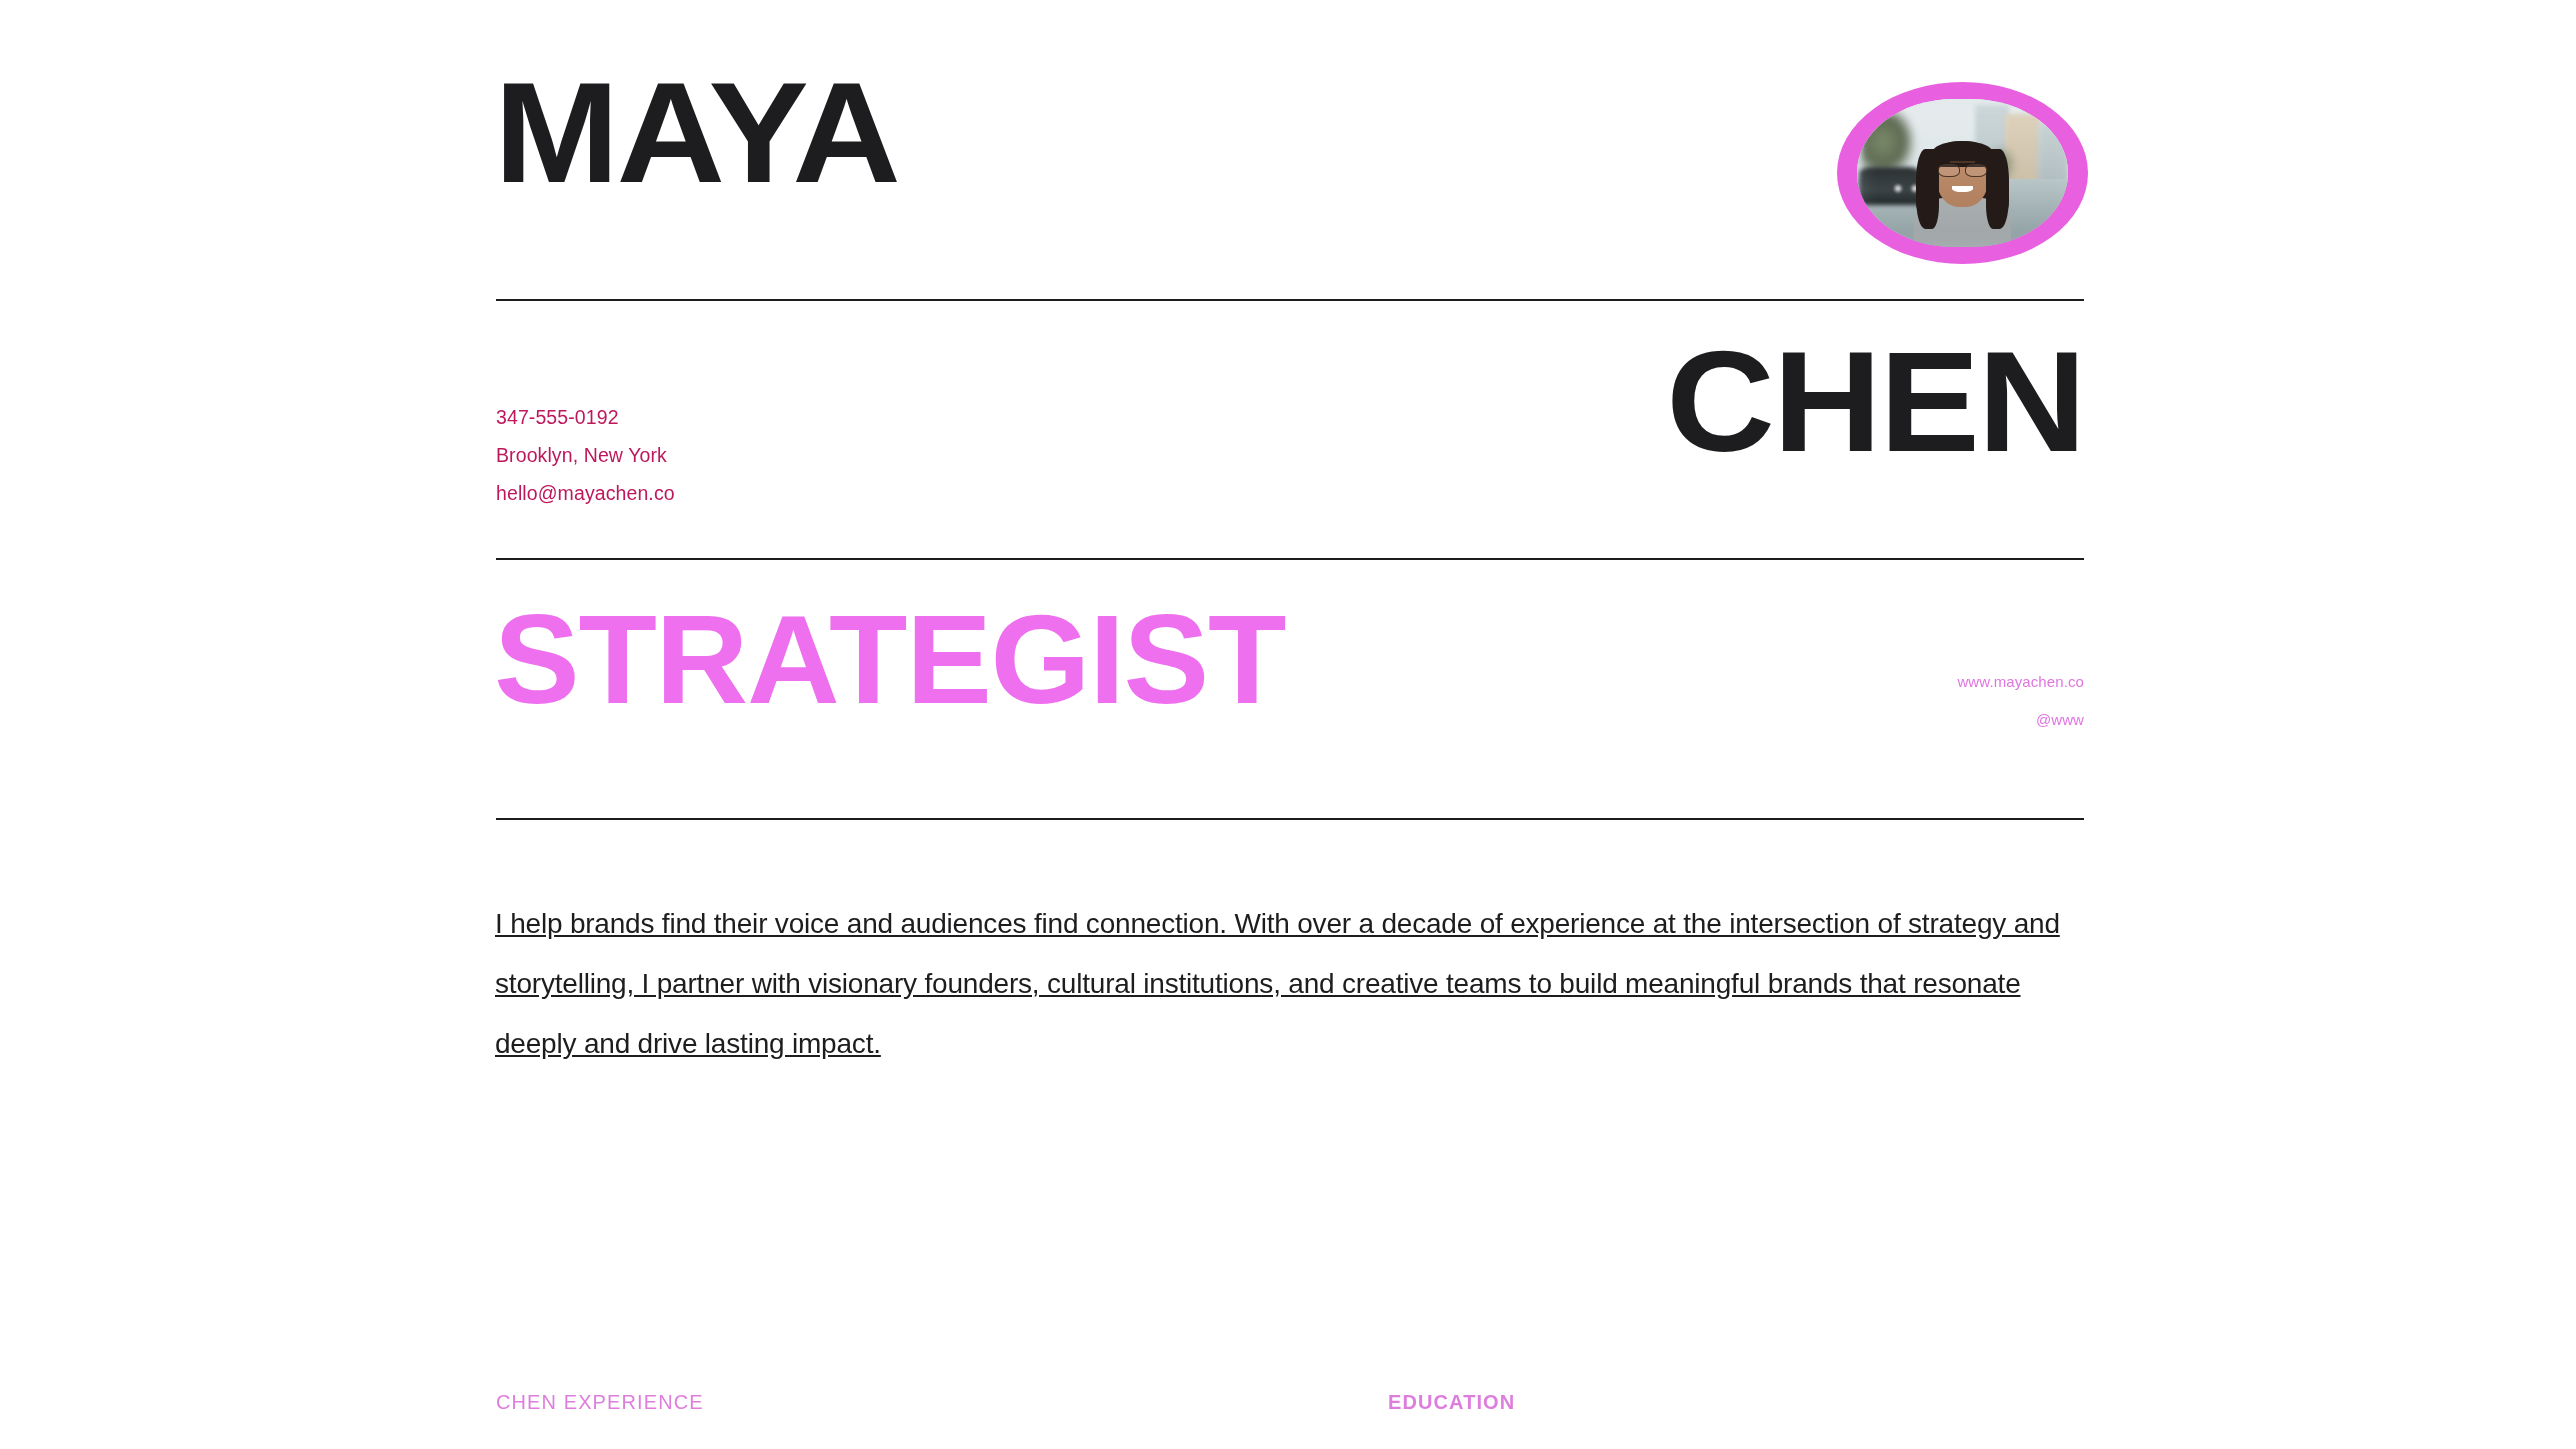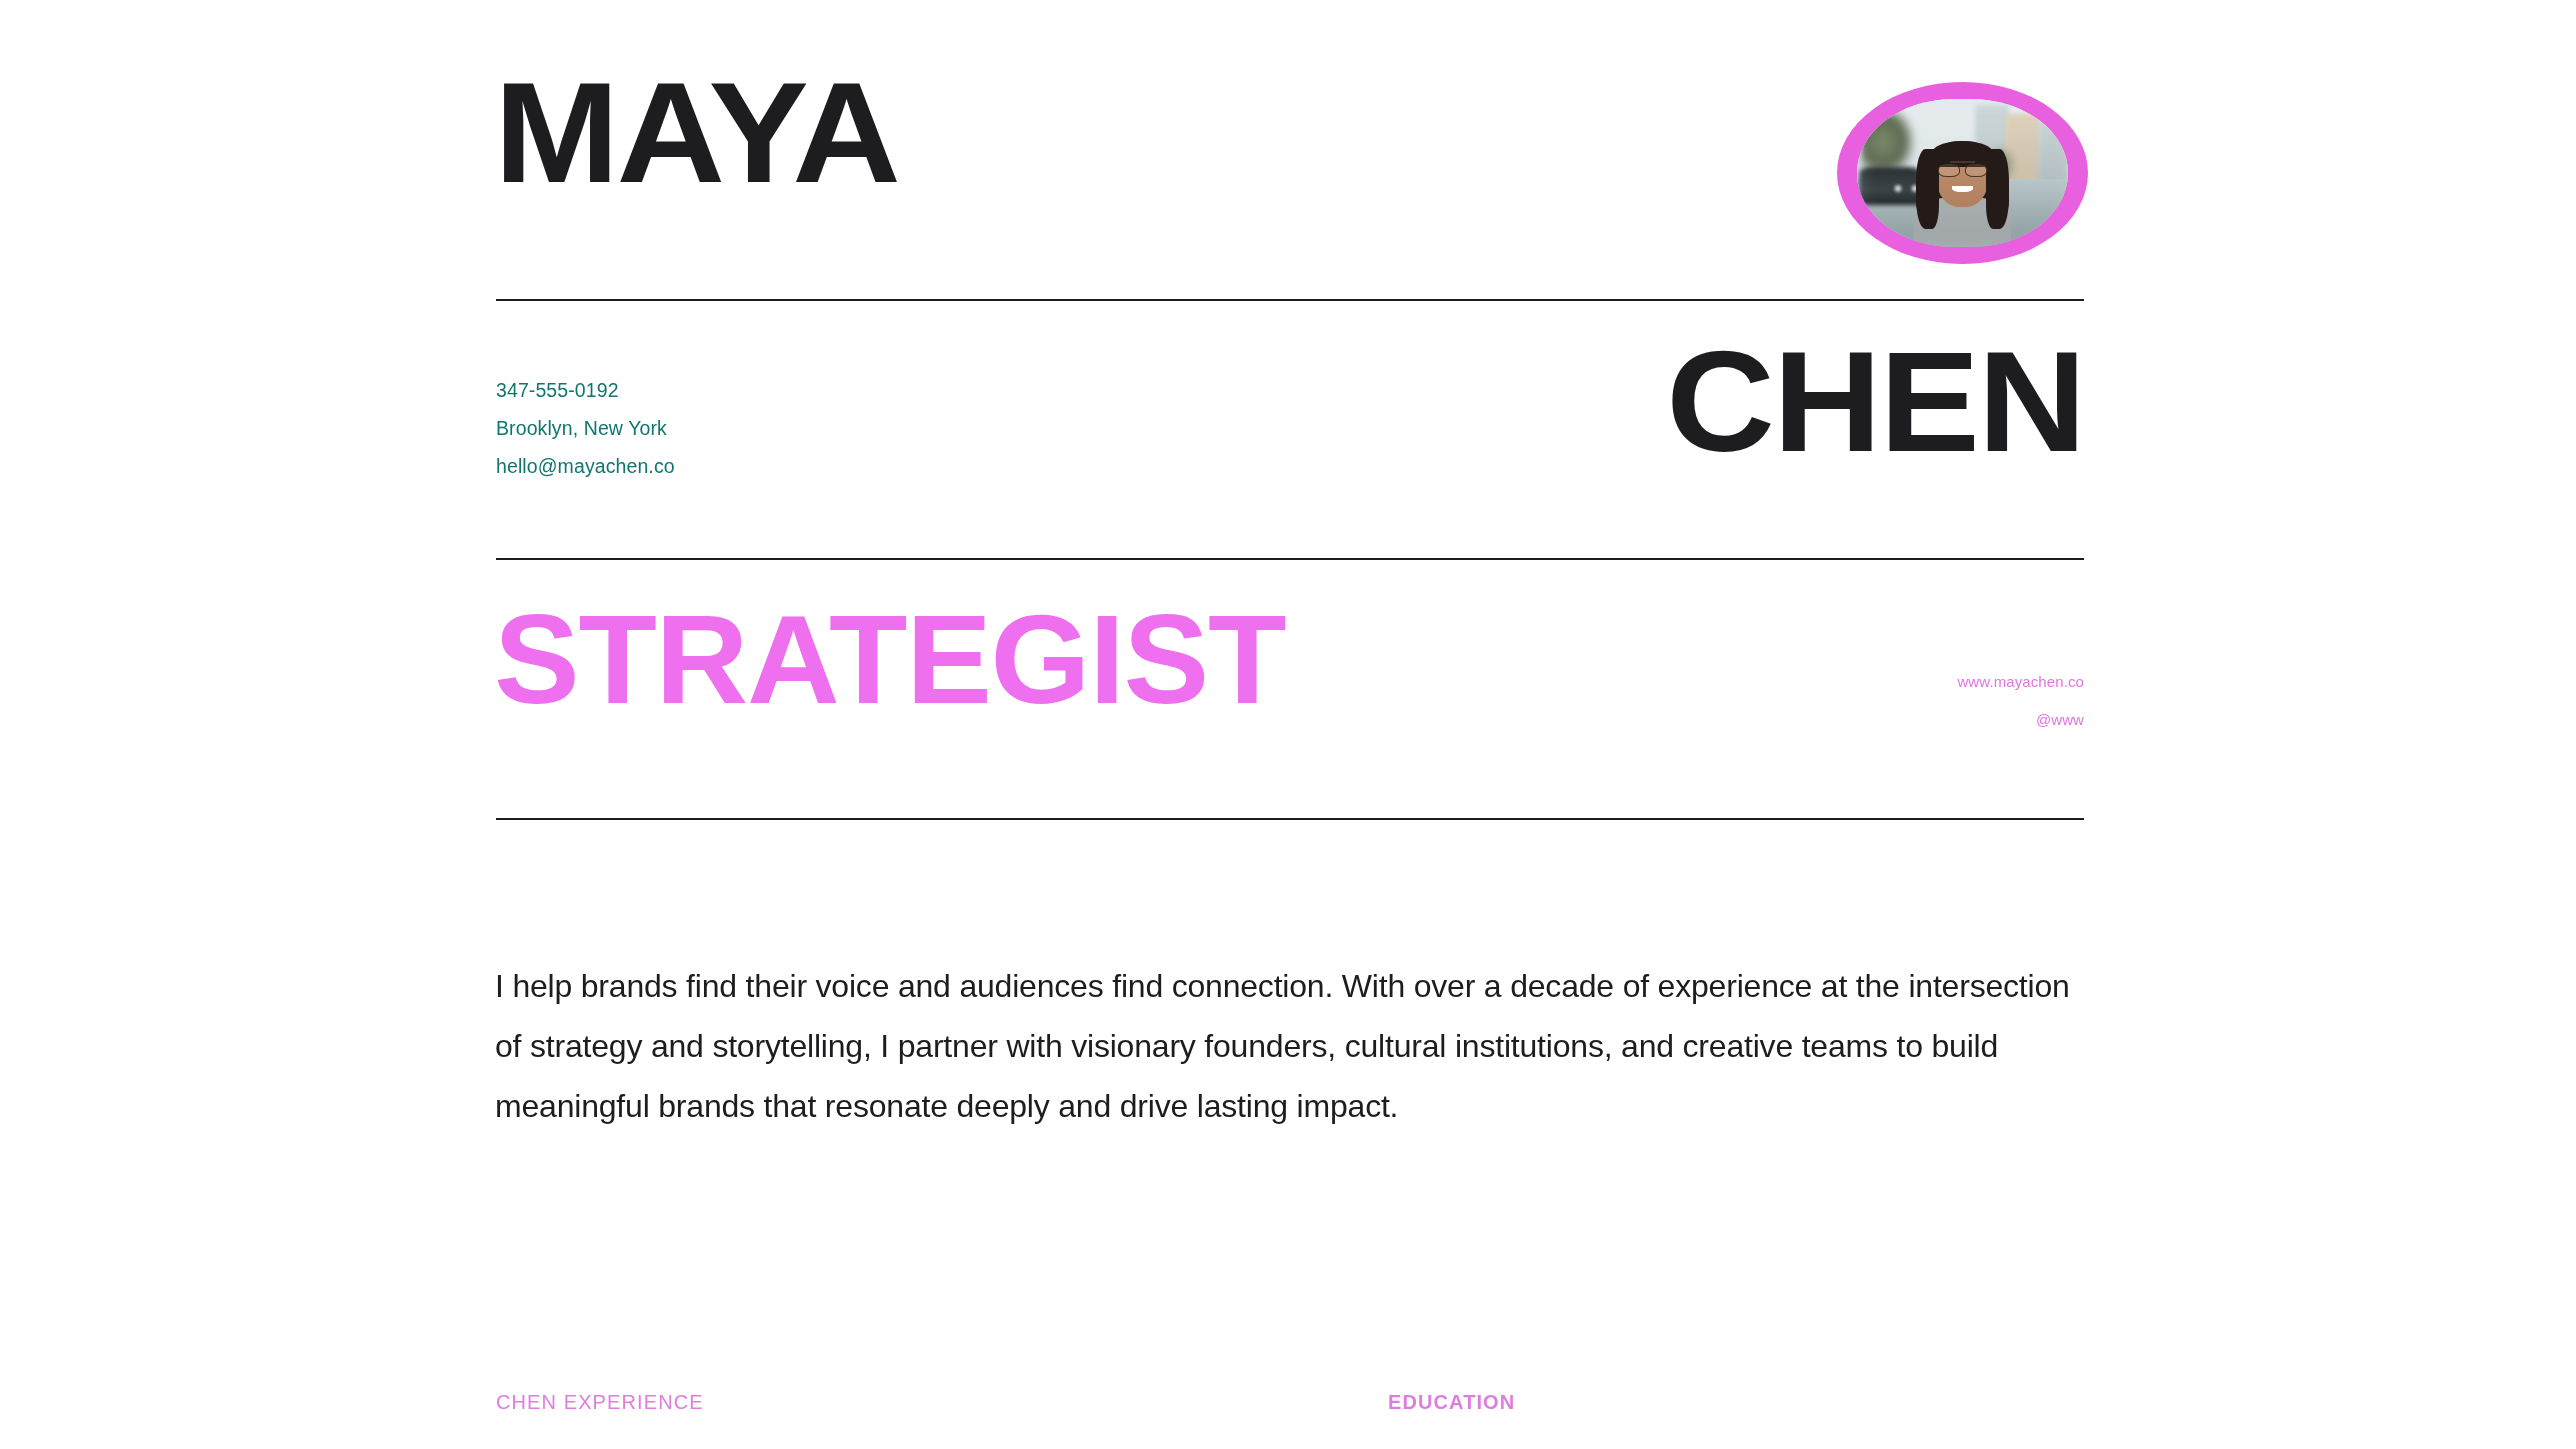--- a/index.html
+++ b/index.html
@@ -180,24 +180,24 @@
     background: #1d1d1f;
   }
   .rule-1 { top: 299px; }
   .rule-2 { top: 558px; }
   .rule-3 { top: 818px; }
 
   
   .contact {
     position: absolute;
     left: 496px;
-    top: 371px;
+    top: 398px;
     font-size: 19.5px;
     line-height: 38px;
-    color: #0f766e;
+    color: #be185d;
     letter-spacing: 0.1px;
   }
   .contact div { white-space: nowrap; }
 
   .name-last {
     position: absolute;
     right: 492px;
     top: 331px;
     font-family: "Liberation Sans", sans-serif;
     font-weight: 700;
@@ -236,26 +236,27 @@
     line-height: 38px;
     color: #e075e0;
     letter-spacing: 0.1px;
   }
   .links div { white-space: nowrap; }
 
   
   .summary {
     position: absolute;
     left: 495px;
-    top: 956px;
+    top: 894px;
     width: 1597px;
-    font-size: 32px;
+    font-size: 28px;
     line-height: 60px;
     color: #1d1d1f;
     letter-spacing: -0.2px;
+    text-decoration: underline;
   }
 
   
   .section-label {
     position: absolute;
     top: 1391px;
     font-size: 20px;
     font-weight: 400;
     letter-spacing: 1.1px;
     color: #dd7edd;

